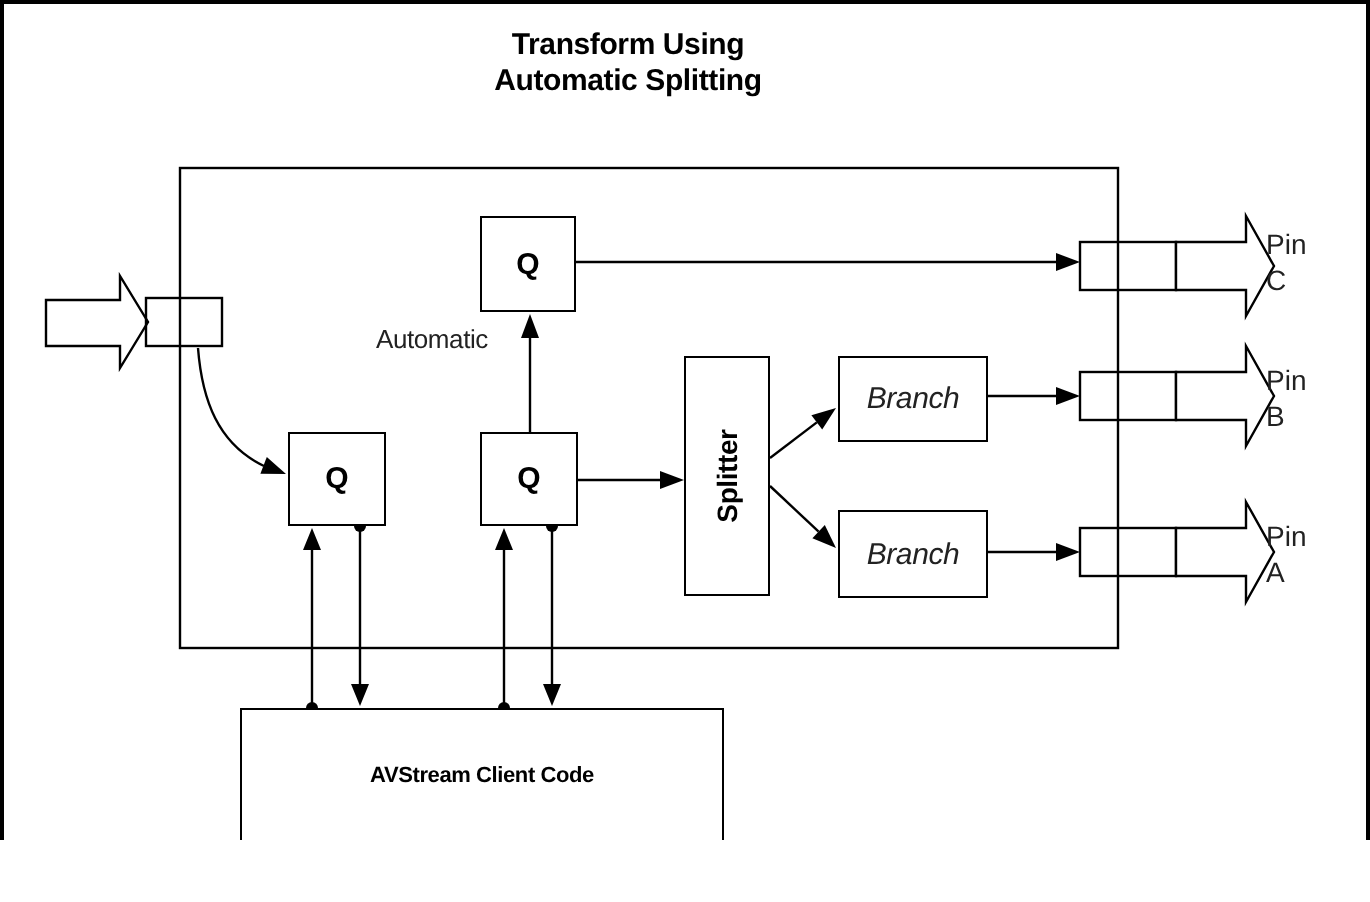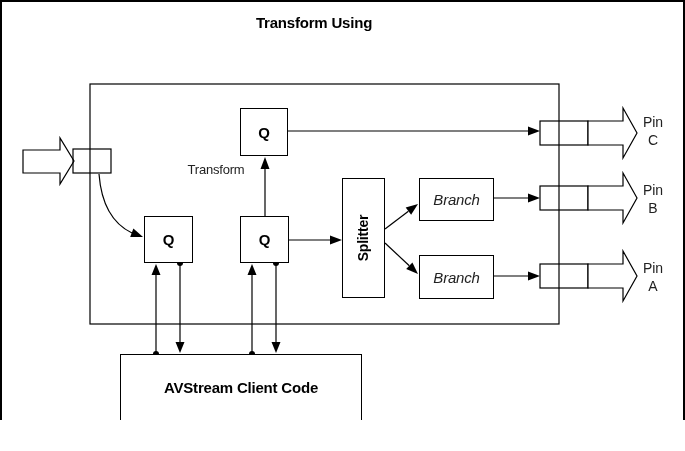--- a/index.html
+++ b/index.html
@@ -38,30 +38,30 @@
   .splitter span{
     transform:rotate(-90deg);
     white-space:nowrap;
     font-weight:bold;font-size:14px;color:#000;letter-spacing:-0.2px;
   }
   .branch{font-size:15px;color:#222;letter-spacing:-0.2px;font-style:italic;}
   .branch-top{left:419px;top:178px;width:75px;height:43px;}
   .branch-bottom{left:419px;top:255px;width:75px;height:44px;}
   .client-code{
     left:120px;top:354px;width:242px;height:73px;
-    font-weight:bold;font-size:15px;color:#000;
+    font-weight:bold;font-size:11px;color:#000;
     padding-bottom:6px;letter-spacing:-0.2px;
   }
   .auto-copy{
     left:166px;top:160px;width:100px;
     text-align:center;font-size:13px;line-height:19px;color:#222;
     letter-spacing:-0.2px;
   }
   .pin-label{
-    width:40px;text-align:center;
+    width:40px;text-align:left;
     font-size:14px;line-height:18px;color:#222;
   }
   .pin-c{left:633px;top:113px;}
   .pin-b{left:633px;top:181px;}
   .pin-a{left:633px;top:259px;}
   svg.connectors{position:absolute;left:0;top:0;pointer-events:none;}
   svg .ln{stroke:#000;stroke-width:1.2;fill:none;}
   svg .hd{fill:#000;stroke:none;}
   svg .hollow{fill:#fff;stroke:#000;stroke-width:1.2;}
   svg .open{fill:none;stroke:#000;stroke-width:1.2;}
@@ -69,20 +69,21 @@
 </style>
 </head>
 <body>
 
 <div class="canvas">
 
   <div class="frame"></div>
 
   <div class="abs title">
     <div>Transform Using</div>
+    <div>Automatic Splitting</div>
   </div>
 
   <svg class="connectors" width="685" height="451" viewBox="0 0 685 451">
 
     <rect class="open" x="90" y="84" width="469" height="240"></rect>
 
     <g>
       <polygon class="hollow" points="23,150 60,150 60,138 74,161 60,184 60,173 23,173"></polygon>
     </g>
     <rect class="open" x="73" y="149" width="38" height="24"></rect>
@@ -177,21 +178,21 @@
   </div>
   <div class="abs box branch branch-bottom">
     <span>Branch</span>
   </div>
 
   <div class="abs box client-code">
     <span>AVStream Client Code</span>
   </div>
 
   <div class="abs auto-copy">
-    <div>Transform</div>
+    <div>Automatic</div>
   </div>
 
   <div class="abs pin-label pin-c">
     <div>Pin</div>
     <div>C</div>
   </div>
   <div class="abs pin-label pin-b">
     <div>Pin</div>
     <div>B</div>
   </div>

